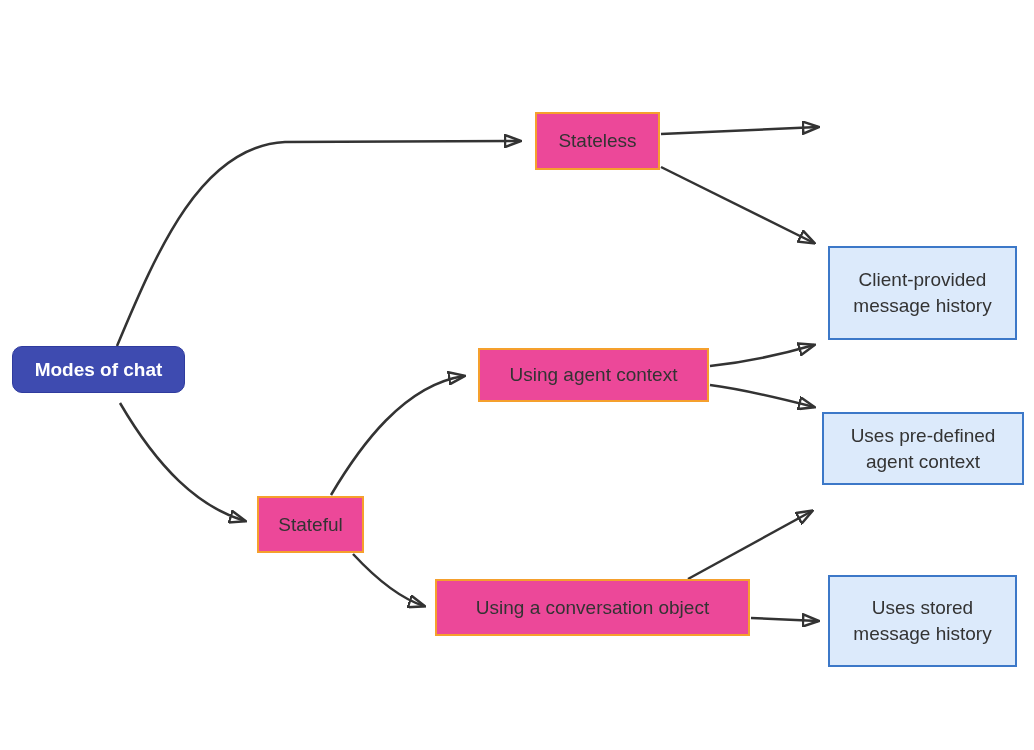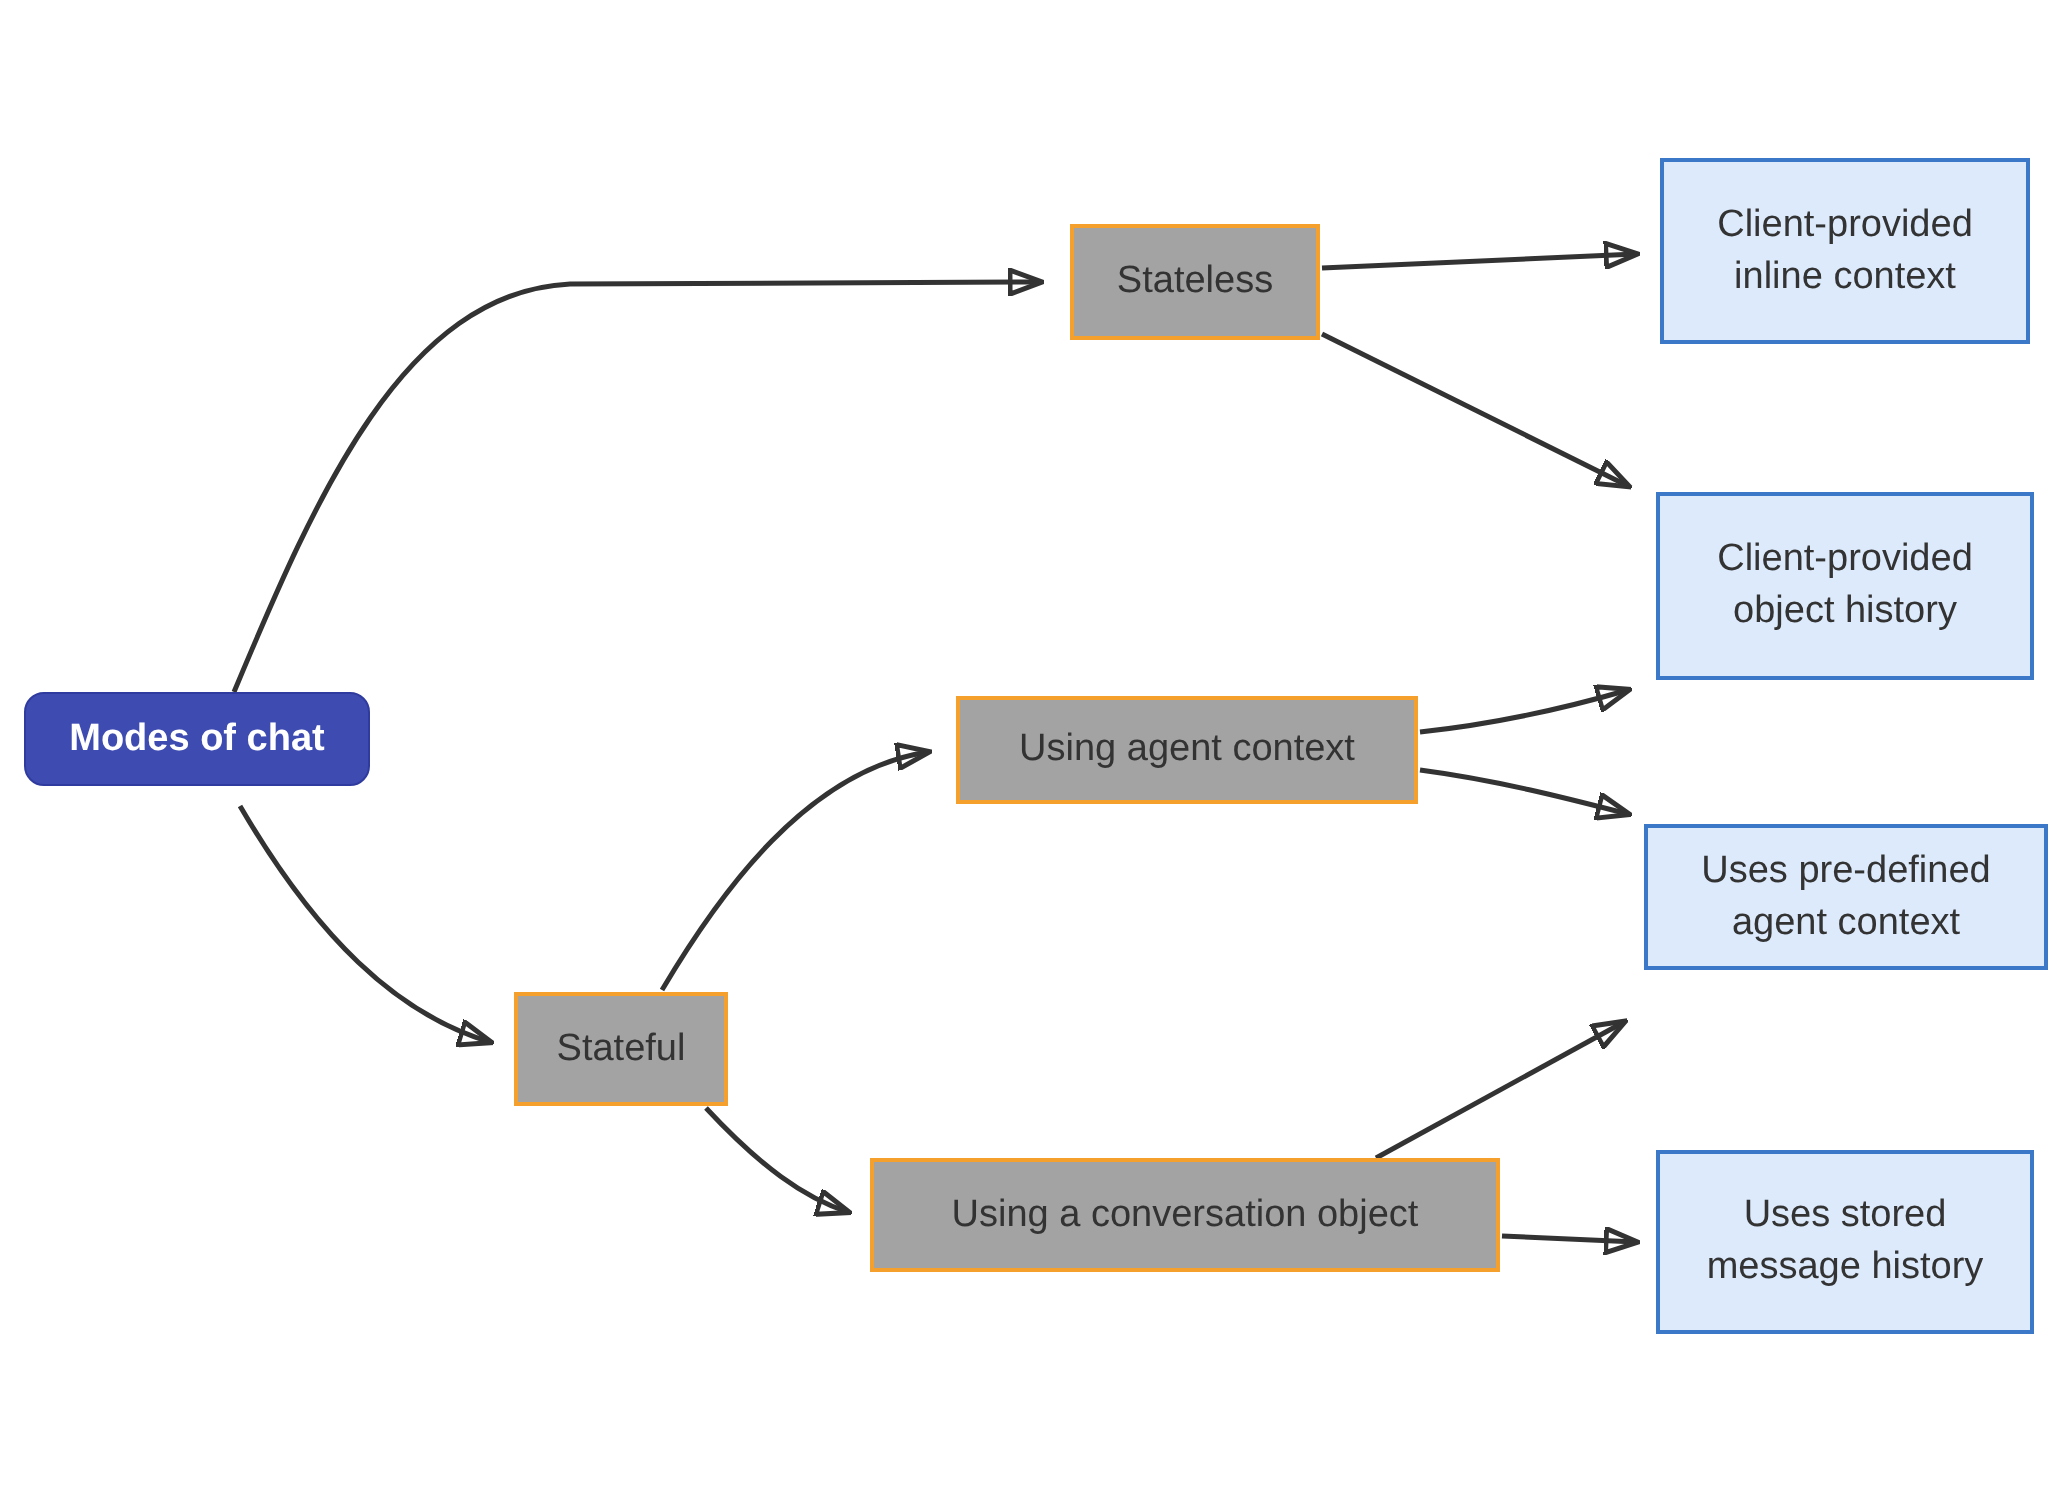--- a/index.html
+++ b/index.html
@@ -34,21 +34,21 @@
     line-height: 1.35;
   }
   .root {
     background: #3E4BB0;
     border: 1.5px solid #2F3B9E;
     border-radius: 10px;
     color: #ffffff;
     font-weight: bold;
   }
   .branch {
-    background: #a3a3a3;
+    background: #ec4899;
     border: 2px solid #F5A02D;
   }
   .leaf {
     background: #DCEAFB;
     border: 2px solid #3C78C8;
   }
   
   .n-modes     { left: 12px;  top: 346px; width: 173px; height: 47px; }
   .n-stateless { left: 535px; top: 112px; width: 125px; height: 58px; }
   .n-stateful  { left: 257px; top: 496px; width: 107px; height: 57px; }
@@ -95,26 +95,23 @@
   </div>
 
   <div class="node branch n-convo">
     <span>Using a conversation object</span>
   </div>
 
   <div class="node branch n-agentctx">
     <span>Using agent context</span>
   </div>
 
-  <div class="node leaf n-inline">
-    <span>Client-provided inline context</span>
-  </div>
 
   <div class="node leaf n-msghist">
-    <span>Client-provided object history</span>
+    <span>Client-provided message history</span>
   </div>
 
   <div class="node leaf n-predef">
     <span>Uses pre-defined agent context</span>
   </div>
 
   <div class="node leaf n-stored">
     <span>Uses stored message history</span>
   </div>
 

